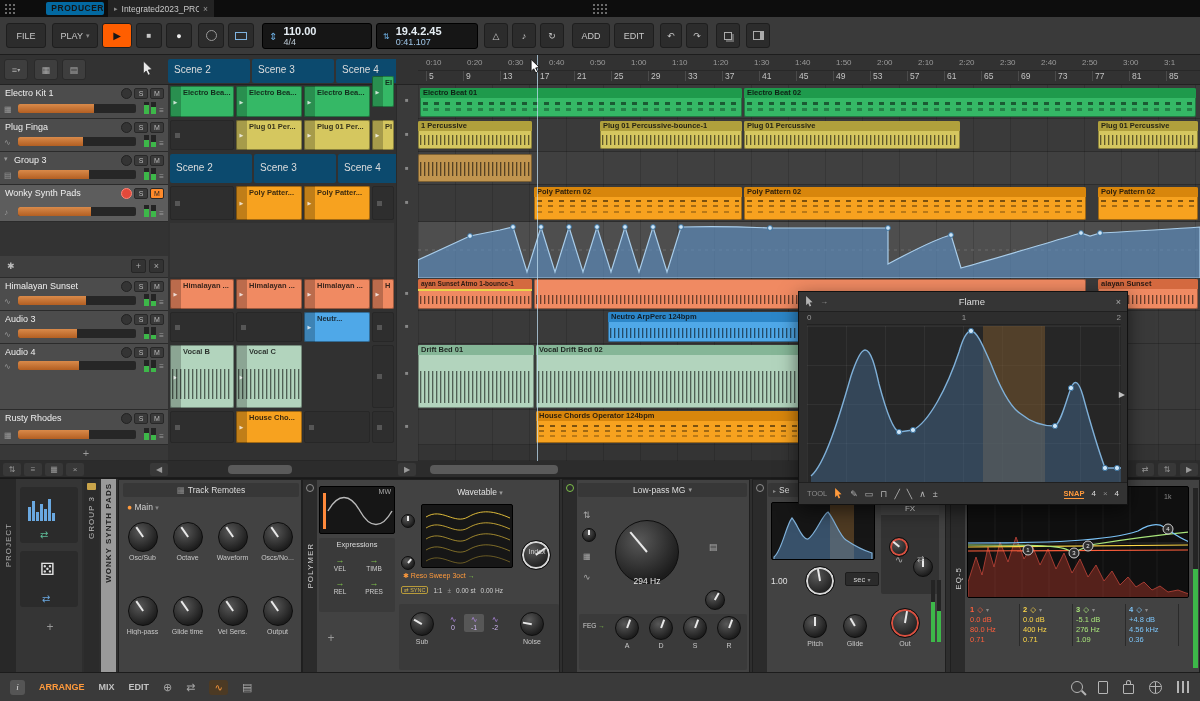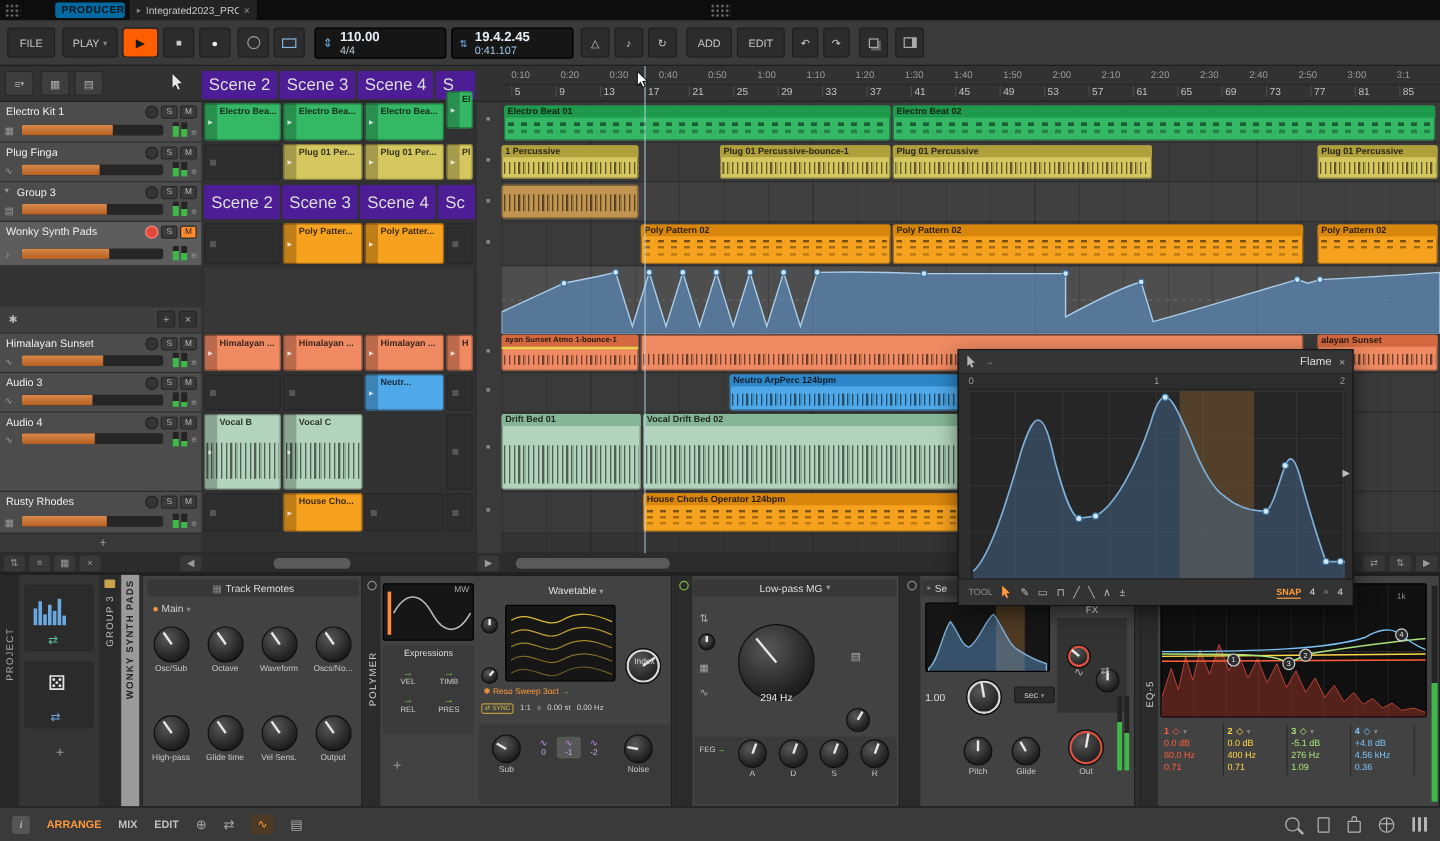--- a/index.html
+++ b/index.html
@@ -14,21 +14,21 @@
 .transport{left:0;top:17px;width:1200px;height:38px;background:#3a3a3a;border-bottom:1px solid #1d1d1d}
 .btn{position:absolute;top:6px;height:25px;background:#2c2c2c;border:1px solid #1e1e1e;border-radius:3px;color:#c8c8c8;font-size:9px;display:flex;align-items:center;justify-content:center;gap:3px}
 .btn.play{background:#ff5e00;color:#181818;font-size:10px}
 .disp{position:absolute;top:6px;height:26px;background:#161616;border:1px solid #000;border-radius:3px;color:#e6eef4;display:flex;align-items:center;padding:0 6px;gap:6px}
 .disp .big{font-size:11px;font-weight:bold;line-height:12px}
 .disp .sml{font-size:9px;color:#bcc9d4;line-height:11px}
 .bluei{color:#6fb3e8;font-size:10px}
 
 .hdr{left:0;top:55px;width:1200px;height:30px;background:#323232;border-bottom:1px solid #222}
 .tool{position:absolute;top:4px;width:24px;height:21px;background:#3e3e3e;border:1px solid #2a2a2a;border-radius:3px;color:#aaa;font-size:9px;display:flex;align-items:center;justify-content:center}
-.sc{flex:none;width:63px;margin-right:2px;background:#4c1d95;color:#ddd;font-size:14px;line-height:22px;padding:0 6px;border-radius:2px;overflow:hidden;white-space:nowrap}
+.sc{flex:none;width:82px;margin-right:2px;background:#0c4a6e;color:#ddd;font-size:10px;line-height:22px;padding:0 6px;border-radius:2px;overflow:hidden;white-space:nowrap}
 .rt{display:inline-block;width:41px;font-size:8px;color:#9a9a9a;white-space:nowrap}
 .rb{display:inline-block;width:37px;font-size:8.5px;color:#c2c2c2;border-left:1px solid #4a4a4a;padding-left:2px}
 
 .trk{position:absolute;left:0;width:168px;background:#4c4c4c;border-bottom:1px solid #2b2b2b}
 .trk.sel{background:#5d5d5d}
 .tname{position:absolute;left:5px;top:3px;font-size:9px;color:#efefef;white-space:nowrap;overflow:hidden;max-width:104px}
 .arm{position:absolute;right:36px;top:3px;width:11px;height:11px;border-radius:50%;background:#343434;border:1px solid #222}
 .arm.on{background:#e2493a;border-color:#ff8577}
 .sm{position:absolute;top:3px;width:14px;height:11px;background:#3a3a3a;border:1px solid #282828;color:#bbb;font-size:7px;line-height:9px;text-align:center;border-radius:2px;padding:0}
 .sm.s{right:20px}.sm.m{right:4px}
@@ -57,21 +57,21 @@
 .c-green{--c:#35b866;--ch:#1e9a4c}.c-olive{--c:#d5c75f;--ch:#b0a03c}.c-orange{--c:#f7a21f;--ch:#d8860c}
 .c-salmon{--c:#f08a62;--ch:#d4693f}.c-blue{--c:#4fa8e8;--ch:#2c86c8}.c-sage{--c:#b2d4bd;--ch:#85b697}.c-tan{--c:#c1954f;--ch:#9e7636}
 .playhead{left:537px;top:55px;width:1px;height:406px;background:rgba(190,220,240,.75);z-index:5}
 
 .scrollrow{left:0;top:461px;width:1200px;height:17px;background:#2c2c2c;border-bottom:1px solid #1c1c1c}
 .sbar{position:absolute;top:4px;height:9px;background:#5a5a5a;border-radius:4px}
 .sico{position:absolute;top:2px;width:18px;height:13px;color:#9a9a9a;font-size:8px;text-align:center;line-height:13px;background:#383838;border-radius:2px}
 
 .flame{left:798px;top:291px;width:330px;height:214px;background:#2d2d2d;border:1px solid #121212;box-shadow:0 6px 18px rgba(0,0,0,.55);z-index:20}
 .fhdr{position:absolute;left:0;top:0;width:100%;height:20px;background:#353535;border-bottom:1px solid #202020;display:flex;align-items:center;padding:0 6px;gap:6px}
-.ftitle{flex:1;text-align:right;font-size:9.5px;color:#ddd}
+.ftitle{flex:1;text-align:center;font-size:9.5px;color:#ddd}
 .fruler{position:absolute;left:8px;top:21px;width:314px;height:12px;display:flex;justify-content:space-between;color:#999;font-size:8px;border-bottom:1px solid #222}
 .fcanvas{position:absolute;left:8px;top:34px;width:314px;height:157px;background:#262626;background-image:repeating-linear-gradient(90deg,rgba(255,255,255,.05) 0 1px,transparent 1px 39px),repeating-linear-gradient(0deg,rgba(255,255,255,.05) 0 1px,transparent 1px 39px)}
 .ftool{position:absolute;left:0;bottom:0;width:100%;height:22px;background:#333;border-top:1px solid #202020;display:flex;align-items:center;gap:7px;padding:0 8px;font-size:9px;color:#b5b5b5}
 .ftool .lbl{font-size:7.5px;color:#8d8d8d}
 .snap{color:#ff9a3c;font-size:7.5px;font-weight:bold;border-bottom:1px solid #ff9a3c}
 
 .devs{left:0;top:478px;width:1200px;height:194px;background:#2e2e2e;border-top:1px solid #191919}
 .vt{writing-mode:vertical-rl;transform:rotate(180deg);font-size:8px;letter-spacing:1px}
 .vtab{position:absolute;top:0;height:194px;display:flex;flex-direction:column;align-items:center;padding:4px 0;gap:6px}
 .dev{position:absolute;top:0;height:194px;background:#424242;border:1px solid #1f1f1f}

